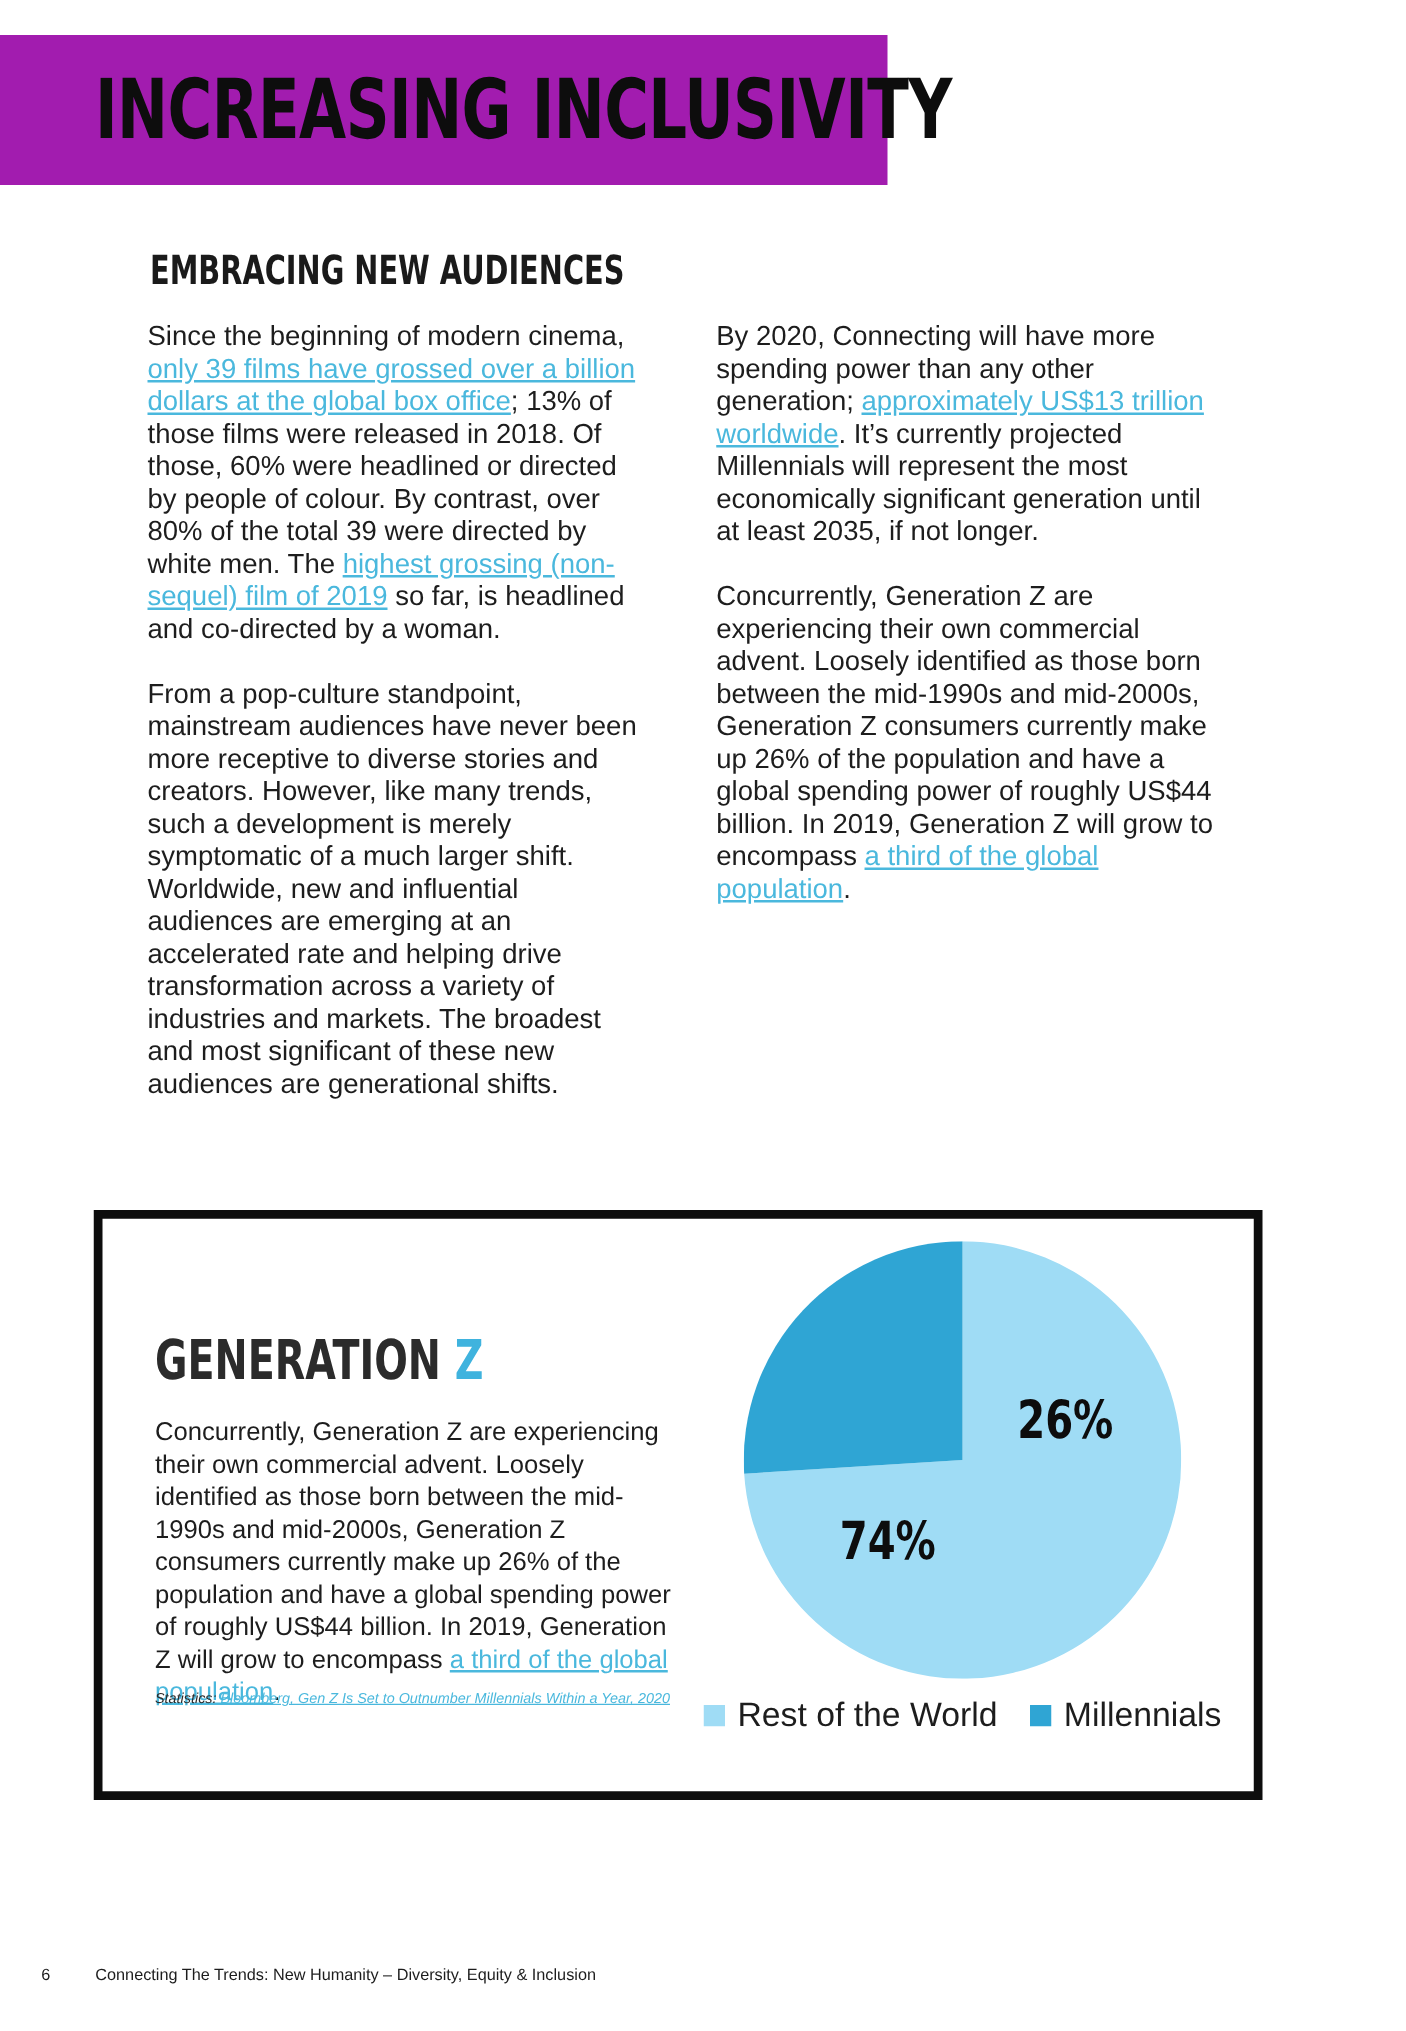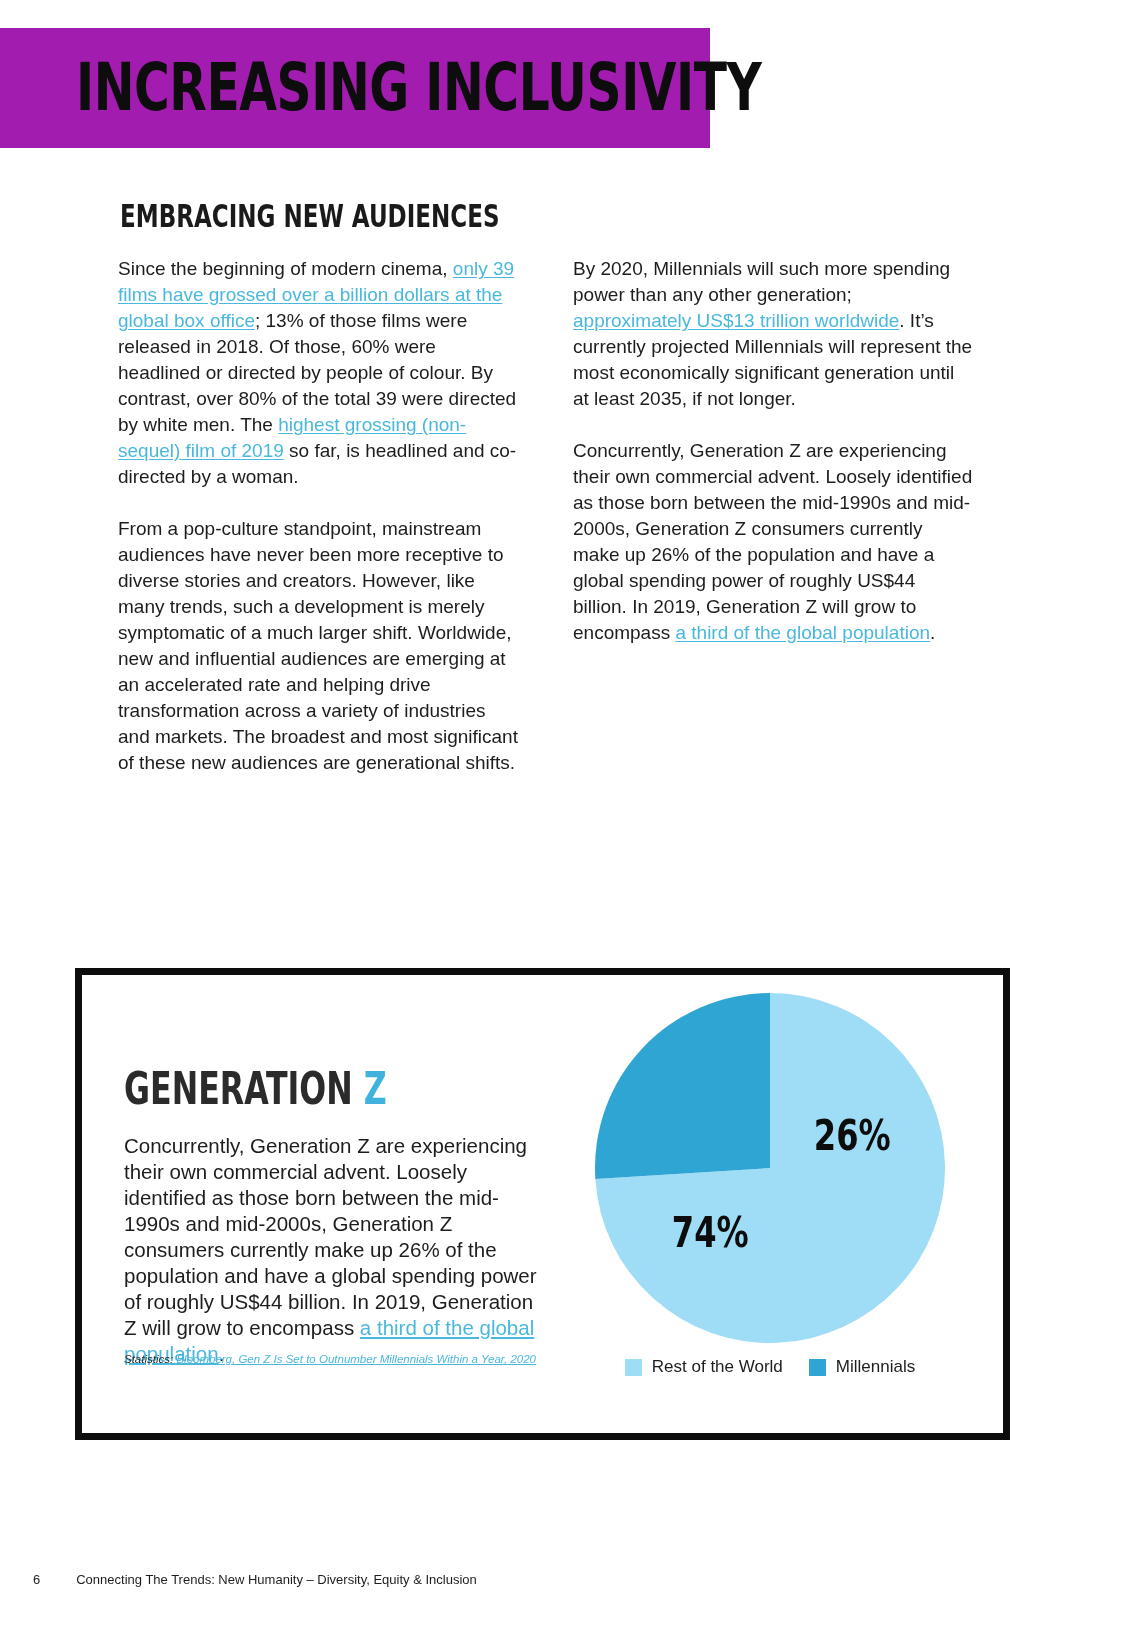--- a/index.html
+++ b/index.html
@@ -62,21 +62,21 @@
     top: 256px;
     width: 870px;
     display: flex;
     gap: 55px;
   }
   .col {
     width: 400px;
   }
   .col p {
     margin: 0 0 26px 0;
-    font-size: 19px;
+    font-size: 22px;
     line-height: 26px;
     color: #1d1d1d;
     font-family: "Liberation Sans", sans-serif;
   }
   .col p:last-child { margin-bottom: 0; }
 
   a.doclink, .doclink {
     color: #4ab8dd;
     text-decoration: underline;
     text-underline-offset: 2px;
@@ -179,21 +179,21 @@
     display: flex;
     justify-content: center;
     align-items: center;
     gap: 26px;
     margin-top: 14px;
   }
   .legend-item {
     display: flex;
     align-items: center;
     gap: 10px;
-    font-size: 17px;
+    font-size: 27px;
     color: #1d1d1d;
   }
   .legend-swatch {
     width: 17px;
     height: 17px;
     display: inline-block;
   }
 
   
   .footer {
@@ -218,21 +218,21 @@
 <div class="section-heading">EMBRACING NEW AUDIENCES</div>
 
 <div class="body-columns">
 
   <div class="col">
     <p><span>Since the beginning of modern cinema, </span><a class="doclink" href="#">only 39 films have grossed over a billion dollars at the global box office</a><span>; 13% of those films were released in 2018. Of those, 60% were headlined or directed by people of colour. By contrast, over 80% of the total 39 were directed by white men. The </span><a class="doclink" href="#">highest grossing (non-sequel) film of 2019</a><span> so far, is headlined and co-directed by a woman.</span></p>
     <p>From a pop-culture standpoint, mainstream audiences have never been more receptive to diverse stories and creators. However, like many trends, such a development is merely symptomatic of a much larger shift. Worldwide, new and influential audiences are emerging at an accelerated rate and helping drive transformation across a variety of industries and markets. The broadest and most significant of these new audiences are generational shifts.</p>
   </div>
 
   <div class="col">
-    <p><span>By 2020, Millennials will such more spending power than any other generation; </span><a class="doclink" href="#">approximately US$13 trillion worldwide</a><span>. It’s currently projected Millennials will represent the most economically significant generation until at least 2035, if not longer.</span></p>
+    <p><span>By 2020, Connecting will have more spending power than any other generation; </span><a class="doclink" href="#">approximately US$13 trillion worldwide</a><span>. It’s currently projected Millennials will represent the most economically significant generation until at least 2035, if not longer.</span></p>
     <p><span>Concurrently, Generation Z are experiencing their own commercial advent. Loosely identified as those born between the mid-1990s and mid-2000s, Generation Z consumers currently make up 26% of the population and have a global spending power of roughly US$44 billion. In 2019, Generation Z will grow to encompass </span><a class="doclink" href="#">a third of the global population</a><span>.</span></p>
   </div>
 
 </div>
 
 <div class="panel">
   <div class="panel-inner">
 
     <div class="panel-left">
       <div class="panel-title"><span>GENERATION </span><span class="accent">Z</span></div>

